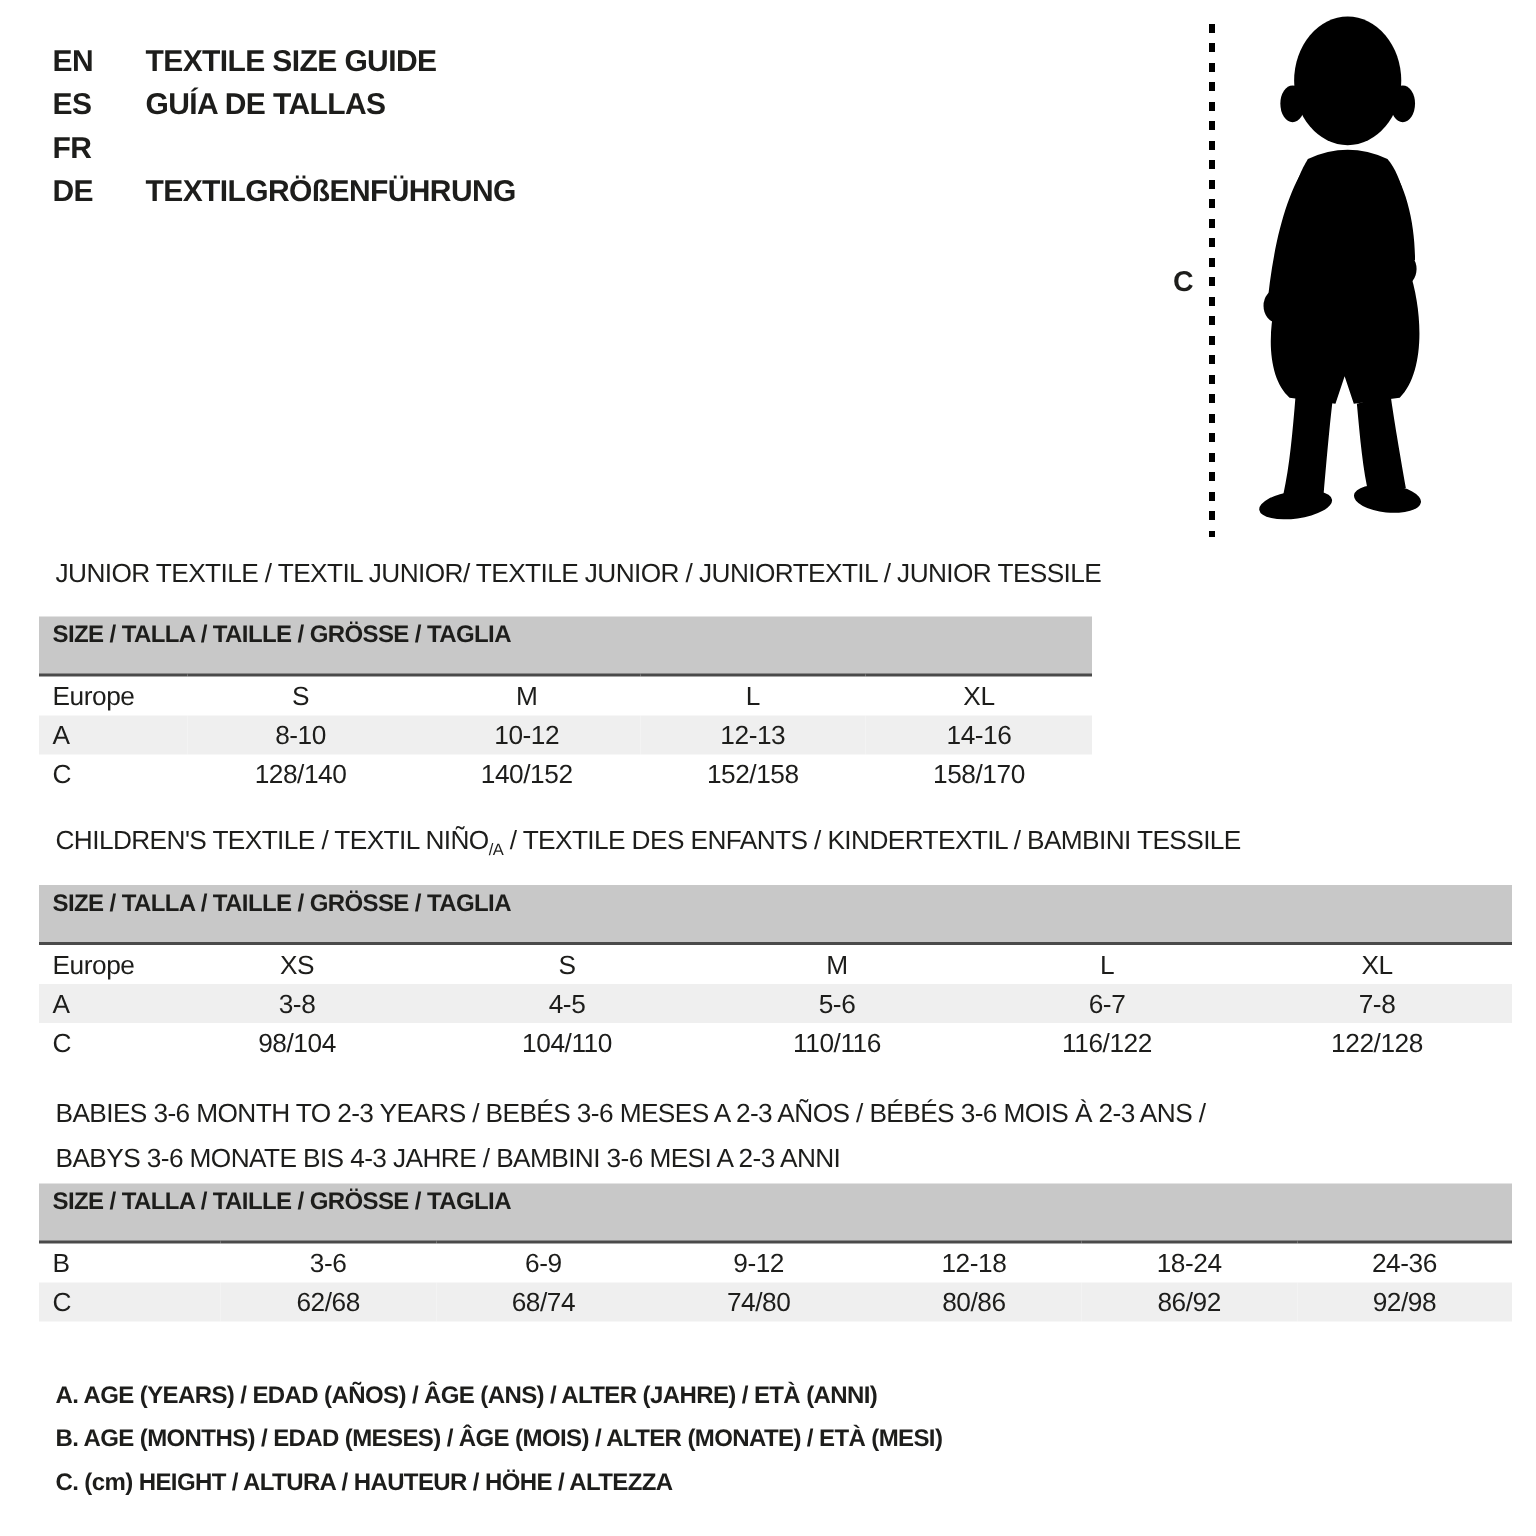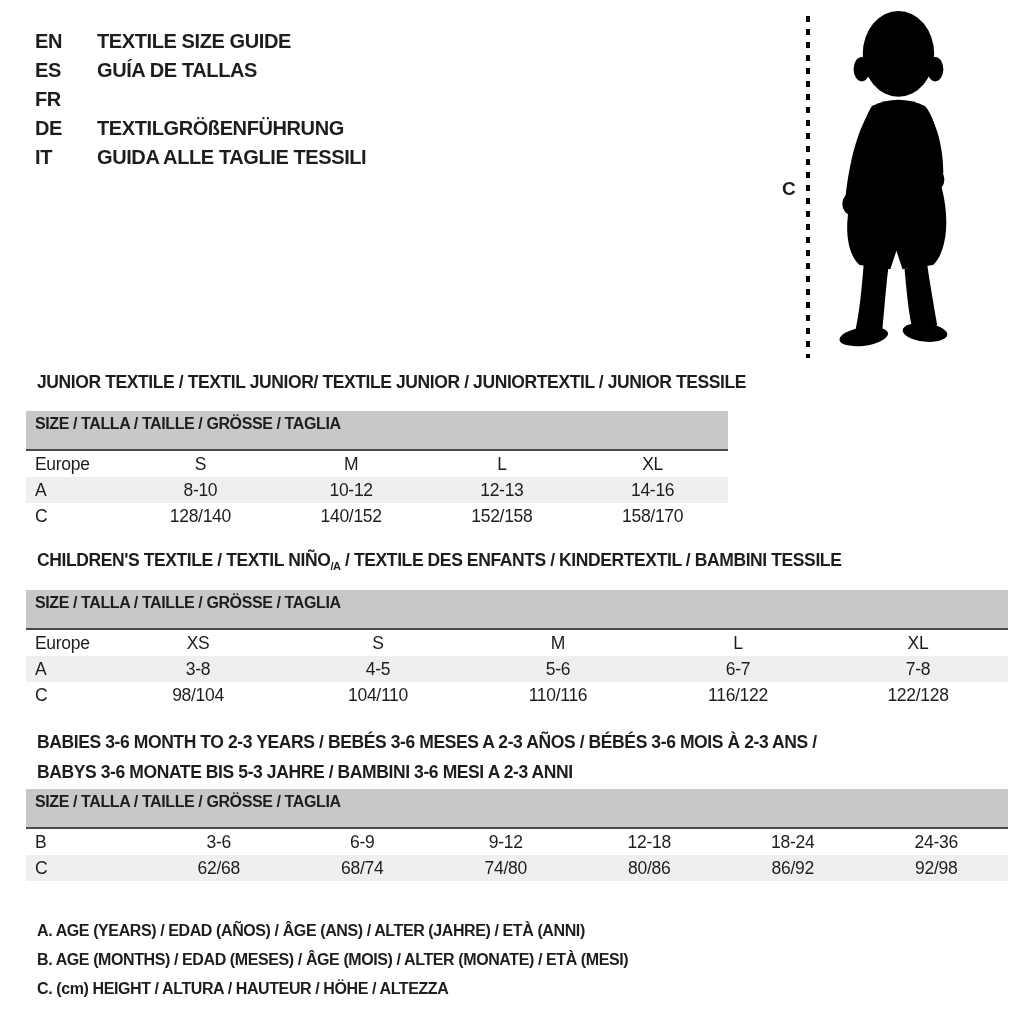--- a/index.html
+++ b/index.html
@@ -13,21 +13,21 @@
   .lang-code{width:62px;flex:0 0 62px;}
   
   .dash-line{
     position:absolute;left:806px;top:16px;width:4px;height:342px;
     background:repeating-linear-gradient(to bottom,#000 0 6px,transparent 6px 13px);
   }
   .c-label{position:absolute;left:782px;top:178px;font-weight:bold;font-size:19px;}
   .baby-figure{position:absolute;left:818px;top:8px;width:165px;height:352px;}
   
   .section-title{
-    position:absolute;left:37px;font-weight:bold;font-size:17.5px;letter-spacing:-0.4px;white-space:nowrap;
+    position:absolute;left:37px;font-weight:normal;font-size:17.5px;letter-spacing:-0.4px;white-space:nowrap;
   }
   .sub-script{font-size:11px;vertical-align:-4px;}
   .two-line{line-height:30px;}
   
   .size-table{position:absolute;left:26px;border-collapse:collapse;table-layout:fixed;}
   .size-table th{
     background:#c8c8c8;text-align:left;font-weight:bold;font-size:16px;letter-spacing:-0.4px;
     padding:1px 0 13px 9px;height:24px;border-bottom:2px solid #4a4a4a;
   }
   .size-table td{
@@ -55,24 +55,20 @@
     <div class="lang-row">
       <span class="lang-code">ES</span>
       <span class="lang-title">GUÍA DE TALLAS</span>
     </div>
     <div class="lang-row">
       <span class="lang-code">FR</span>
     </div>
     <div class="lang-row">
       <span class="lang-code">DE</span>
       <span class="lang-title">TEXTILGRÖßENFÜHRUNG</span>
-    </div>
-    <div class="lang-row">
-      <span class="lang-code">IT</span>
-      <span class="lang-title">GUIDA ALLE TAGLIE TESSILI</span>
     </div>
   </div>
 
   <div class="c-label">C</div>
   <div class="dash-line"></div>
   <svg class="baby-figure" viewBox="0 0 160 345" xmlns="http://www.w3.org/2000/svg">
     <g fill="#000000">
       <ellipse cx="78" cy="45" rx="35" ry="42"></ellipse>
       <ellipse cx="42" cy="60" rx="8" ry="12"></ellipse>
       <ellipse cx="114" cy="60" rx="8" ry="12"></ellipse>
@@ -162,21 +158,21 @@
       <td>104/110</td>
       <td>110/116</td>
       <td>116/122</td>
       <td>122/128</td>
     </tr>
   </tbody>
     </table>
 
   <div class="section-title two-line" style="top:727px">
     <div>BABIES 3-6 MONTH TO 2-3 YEARS / BEBÉS 3-6 MESES A 2-3 AÑOS / BÉBÉS 3-6 MOIS À 2-3 ANS /</div>
-    <div>BABYS 3-6 MONATE BIS 5-3 JAHRE / BAMBINI 3-6 MESI A 2-3 ANNI</div>
+    <div>BABYS 3-6 MONATE BIS 4-3 JAHRE / BAMBINI 3-6 MESI A 2-3 ANNI</div>
   </div>
   <table class="size-table t-babies">
     <colgroup>
         <col style="width:121px">
         <col>
         <col>
         <col>
         <col>
         <col>
         <col>

